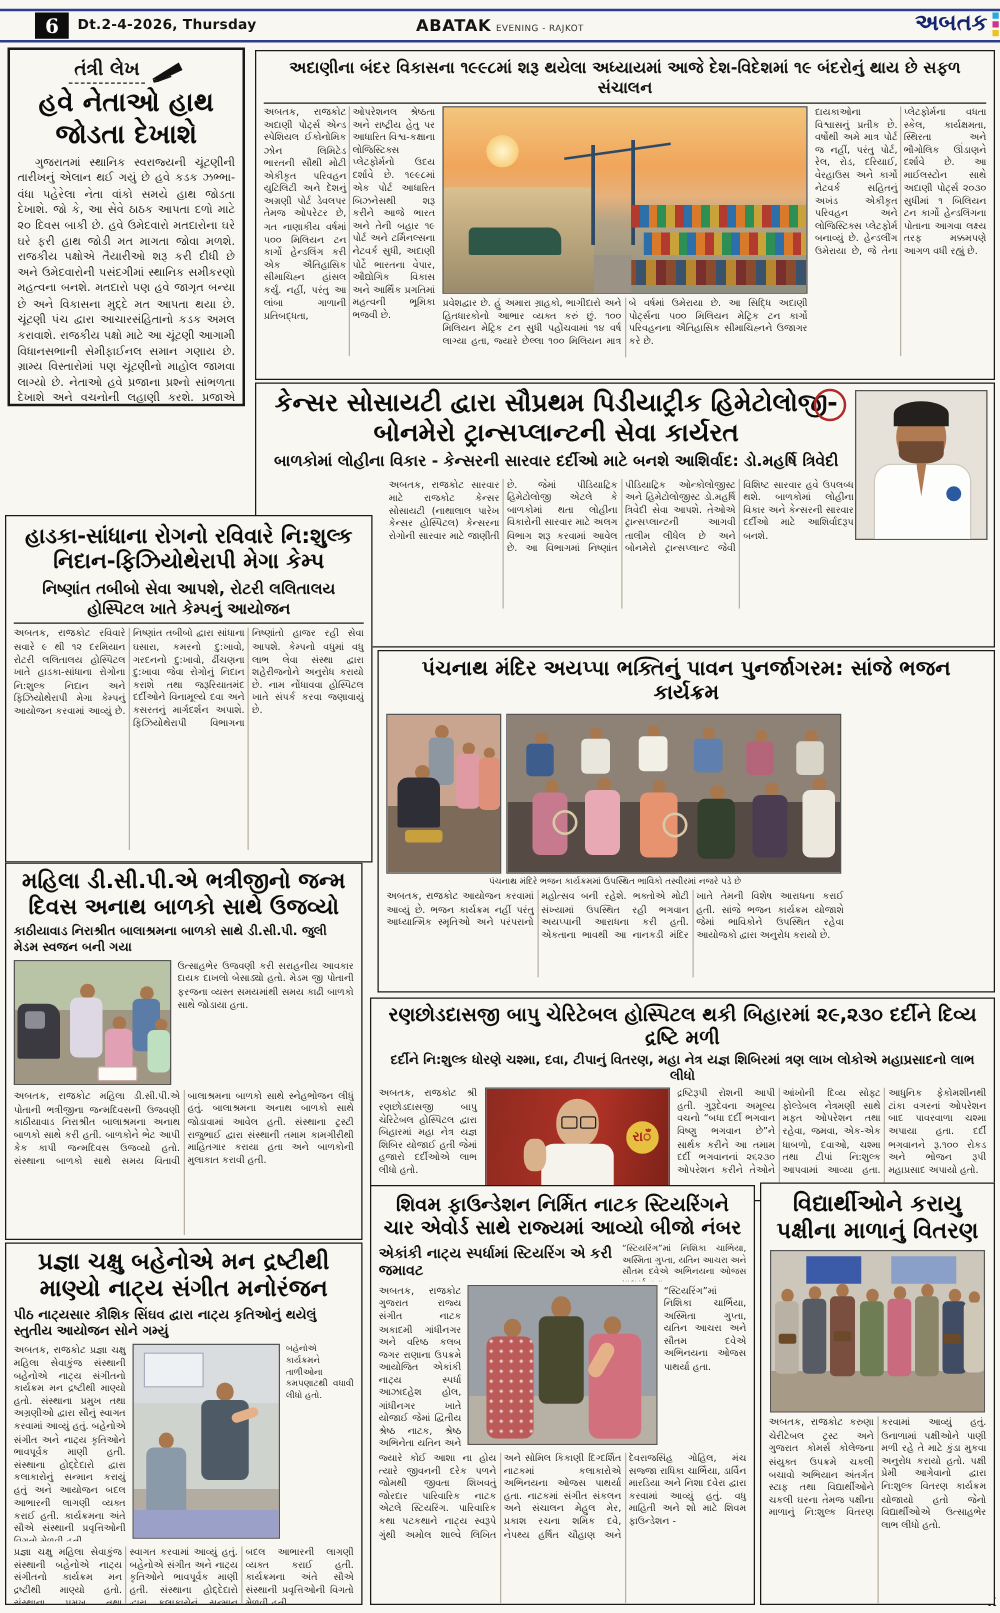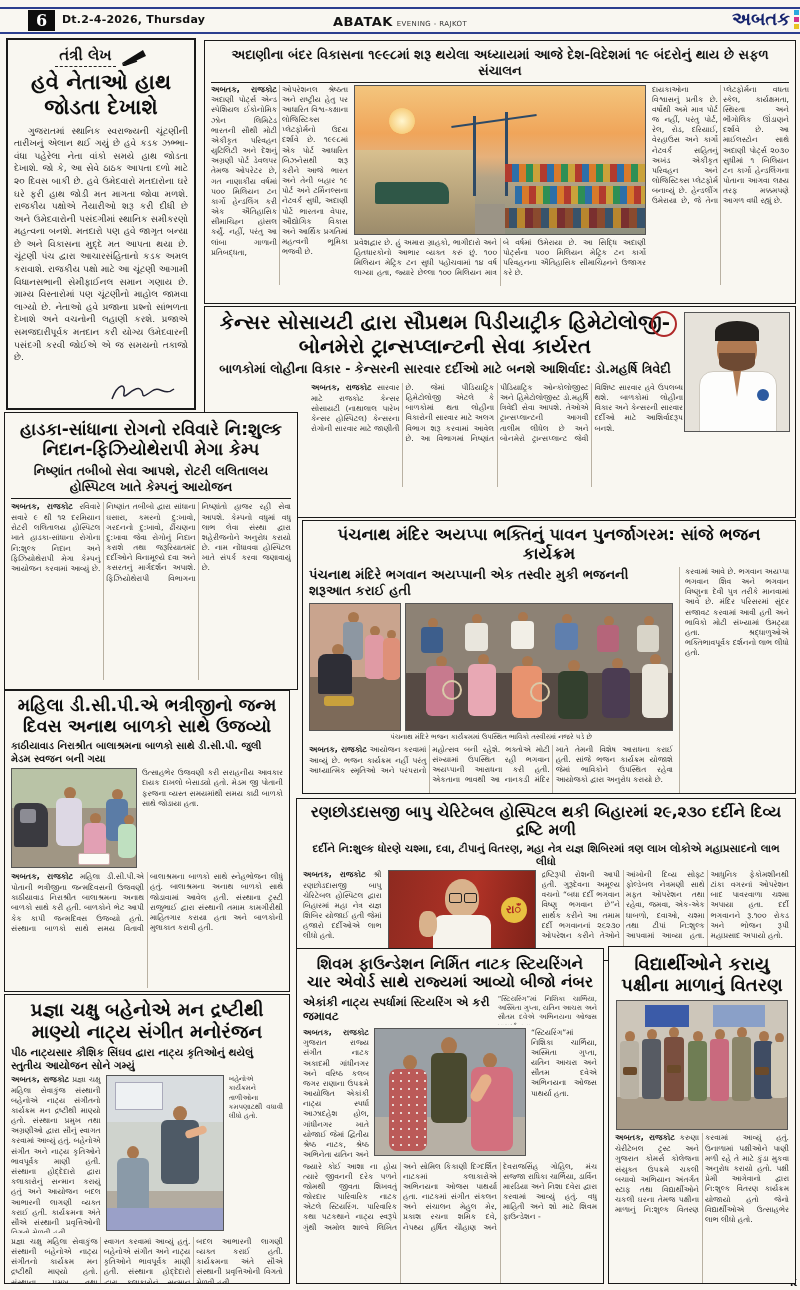--- a/index.html
+++ b/index.html
@@ -13,21 +13,21 @@
   #masthead{position:absolute;left:0;top:14px;width:800px;text-align:center;font-size:12px}
   #masthead b{font-size:13px;letter-spacing:.5px}
   #masthead span{font-size:7px;color:#333;letter-spacing:.4px}
   #logo{position:absolute;right:10px;top:8px;font-size:18px;font-weight:bold;color:#16246e}
   .regmark{position:absolute;width:5px;height:5px}
   #printK{position:absolute;right:3px;bottom:2px;font-size:9px;font-weight:bold}
   
   .box{position:absolute;background:#f9f7f1;border:1.5px solid #1a1a1a;box-sizing:border-box;padding:4px 6px;overflow:hidden}
   .hl{font-weight:bold;color:#0d0d0d;text-align:center;line-height:1.18}
   .sub{font-weight:bold;color:#111;text-align:center;line-height:1.25}
-  .byline{font-weight:bold;font-size:8px}
+  .byline{font-weight:normal;font-size:8px}
   .body{font-size:7.6px;line-height:1.34;text-align:justify;color:#1c1c1c;overflow:hidden}
   .cols2{columns:2;column-gap:6px;column-rule:1px solid #b9b1a2}
   .cols3{columns:3;column-gap:6px;column-rule:1px solid #b9b1a2}
   .cols4{columns:4;column-gap:6px;column-rule:1px solid #b9b1a2}
   .photo{position:relative;background:#cfc8bb;border:1px solid #555;box-sizing:border-box;overflow:hidden;flex:none}
   .cap{font-size:7px;text-align:center;color:#222;line-height:1.2}
   .hr{height:1px;background:#1a1a1a;margin:2px 0}
   .head{border-radius:50%;position:absolute;background:#a9774e}
   .blob{position:absolute}
   
@@ -45,21 +45,21 @@
   <b>ABATAK</b>
   <span>EVENING - RAJKOT</span>
 </div>
 <div id="logo">અબતક</div>
 <div class="rule" style="top:32px;height:2px"></div>
 <div class="regmark" style="right:1px;top:10px;background:#27a9e0"></div>
 <div class="regmark" style="right:1px;top:17px;background:#d0338d"></div>
 <div class="regmark" style="right:1px;top:24px;background:#e8c321"></div>
 <div id="printK">K</div>
 
-<div id="editorial" class="box" style="left:6px;top:38px;width:190px;height:372px;border-width:2px">
+<div id="editorial" class="box" style="left:6px;top:38px;width:190px;height:287px;border-width:2px">
   <div class="kick">
     <span>તંત્રી લેખ</span>
     <svg width="26" height="18" viewBox="0 0 26 18">
       <polygon points="1,15 22,2 25,8 6,17" fill="#111"></polygon>
         <polygon points="1,15 6,17 2,18" fill="#111"></polygon>
       <line x1="2" y1="18" x2="16" y2="13" stroke="#111" stroke-width="1.4"></line>
     </svg>
   </div>
   <div class="hl" style="font-size:21px;margin:3px 0 5px">હવે નેતાઓ હાથ જોડતા દેખાશે</div>
   <div class="body" style="font-size:9px;height:250px;line-height:1.4;text-indent:14px">ગુજરાતમાં સ્થાનિક સ્વરાજ્યની ચૂંટણીની તારીખનું એલાન થઈ ગયું છે હવે કડક ઝભ્ભા-વંધા પહેરેલા નેતા વાંકો સમયે હાથ જોડતા દેખાશે. જો કે, આ સેવે ઠાઠક આપતા દળો માટે ૨૦ દિવસ બાકી છે. હવે ઉમેદવારો મતદારોના ઘરે ઘરે ફરી હાથ જોડી મત માગતા જોવા મળશે. રાજકીય પક્ષોએ તૈયારીઓ શરૂ કરી દીધી છે અને ઉમેદવારોની પસંદગીમાં સ્થાનિક સમીકરણો મહત્વના બનશે. મતદારો પણ હવે જાગૃત બન્યા છે અને વિકાસના મુદ્દે મત આપતા થયા છે. ચૂંટણી પંચ દ્વારા આચારસંહિતાનો કડક અમલ કરાવાશે. રાજકીય પક્ષો માટે આ ચૂંટણી આગામી વિધાનસભાની સેમીફાઈનલ સમાન ગણાય છે. ગ્રામ્ય વિસ્તારોમાં પણ ચૂંટણીનો માહોલ જામવા લાગ્યો છે. નેતાઓ હવે પ્રજાના પ્રશ્નો સાંભળતા દેખાશે અને વચનોની લહાણી કરશે. પ્રજાએ સમજદારીપૂર્વક મતદાન કરી યોગ્ય ઉમેદવારની પસંદગી કરવી જોઈએ એ જ સમયનો તકાજો છે.</div>
@@ -125,21 +125,20 @@
   <div class="body cols3" style="height:178px;margin-top:3px">
     <b class="byline">અબતક, રાજકોટ</b>
     <span>રવિવારે સવારે ૯ થી ૧૨ દરમિયાન રોટરી લલિતાલય હોસ્પિટલ ખાતે હાડકા-સાંધાના રોગોના નિ:શુલ્ક નિદાન અને ફિઝિયોથેરાપી મેગા કેમ્પનું આયોજન કરવામાં આવ્યું છે. નિષ્ણાંત તબીબો દ્વારા સાંધાના ઘસારા, કમરનો દુ:ખાવો, ગરદનનો દુ:ખાવો, ઢીંચણના દુ:ખાવા જેવા રોગોનું નિદાન કરાશે તથા જરૂરિયાતમંદ દર્દીઓને વિનામૂલ્યે દવા અને કસરતનું માર્ગદર્શન અપાશે. ફિઝિયોથેરાપી વિભાગના નિષ્ણાંતો હાજર રહી સેવા આપશે. કેમ્પનો વધુમાં વધુ લાભ લેવા સંસ્થા દ્વારા શહેરીજનોને અનુરોધ કરાયો છે. નામ નોંધાવવા હોસ્પિટલ ખાતે સંપર્ક કરવા જણાવાયું છે.</span>
   </div>
 </div>
 
 <div id="panchnath" class="box" style="left:302px;top:520px;width:494px;height:274px;border-width:1px">
   <div class="hl" style="font-size:16.5px">પંચનાથ મંદિર અયપ્પા ભક્તિનું પાવન પુનર્જાગરમ: સાંજે ભજન કાર્યક્રમ</div>
   <div style="display:flex;gap:6px;margin-top:3px">
     <div style="width:366px">
-      <div class="sub" style="font-size:13px;text-align:left">પંચનાથ મંદિરે ભગવાન અયપ્પાની એક તસ્વીર મુકી ભજનની શરૂઆત કરાઈ હતી</div>
       <div style="display:flex;gap:4px;margin-top:4px">
         <div class="photo" style="width:92px;height:128px;background:linear-gradient(#c9a48e 58%,#7d6a59 58%)">
           <div class="head" style="left:38px;top:8px;width:11px;height:11px"></div>
           <div class="blob" style="left:33px;top:18px;width:20px;height:38px;background:#8d97a2;border-radius:4px"></div>
           <div class="head" style="left:60px;top:22px;width:10px;height:10px"></div>
           <div class="blob" style="left:55px;top:31px;width:19px;height:44px;background:#e09aa4;border-radius:5px"></div>
           <div class="head" style="left:77px;top:26px;width:9px;height:9px"></div>
           <div class="blob" style="left:73px;top:34px;width:17px;height:42px;background:#de9079;border-radius:5px"></div>
           <div class="head" style="left:22px;top:40px;width:12px;height:12px"></div>
           <div class="blob" style="left:8px;top:50px;width:34px;height:40px;background:#2e2e36;border-radius:8px 8px 2px 2px"></div>
@@ -173,23 +172,20 @@
           <div class="blob" style="left:36px;top:76px;width:16px;height:16px;border-radius:50%;border:2px solid #d9c9a8"></div>
           <div class="blob" style="left:124px;top:78px;width:16px;height:16px;border-radius:50%;border:2px solid #d9c9a8"></div>
         </div>
       </div>
       <div class="cap" style="margin-top:2px">પંચનાથ મંદિરે ભજન કાર્યક્રમમાં ઉપસ્થિત ભાવિકો તસ્વીરમાં નજરે પડે છે</div>
       <div class="body cols3" style="height:70px;margin-top:3px">
         <b class="byline">અબતક, રાજકોટ</b>
         <span>આયોજન કરવામાં આવ્યું છે. ભજન કાર્યક્રમ નહીં પરંતુ આધ્યાત્મિક સ્મૃતિઓ અને પરંપરાનો મહોત્સવ બની રહેશે. ભક્તોએ મોટી સંખ્યામાં ઉપસ્થિત રહી ભગવાન અયપ્પાની આરાધના કરી હતી. એકતાના ભાવથી આ નાનકડી મંદિર ખાતે તેમની વિશેષ આરાધના કરાઈ હતી. સાંજે ભજન કાર્યક્રમ યોજાશે જેમાં ભાવિકોને ઉપસ્થિત રહેવા આયોજકો દ્વારા અનુરોધ કરાયો છે.</span>
       </div>
     </div>
-    <div style="width:108px;border-left:1px solid #b9b1a2;padding-left:5px">
-      <div class="body" style="height:248px">કરવામાં આવે છે. ભગવાન અયપ્પા ભગવાન શિવ અને ભગવાન વિષ્ણુના દેવી પુત્ર તરીકે માનવામાં આવે છે. મંદિર પરિસરમાં સુંદર સજાવટ કરવામાં આવી હતી અને ભાવિકો મોટી સંખ્યામાં ઉમટ્યા હતા. શ્રદ્ધાળુઓએ ભક્તિભાવપૂર્વક દર્શનનો લાભ લીધો હતો.</div>
-    </div>
   </div>
 </div>
 
 <div id="dcp" class="box" style="left:4px;top:690px;width:286px;height:302px;border-width:1px">
   <div class="hl" style="font-size:17.5px">મહિલા ડી.સી.પી.એ ભત્રીજીનો જન્મ દિવસ અનાથ બાળકો સાથે ઉજવ્યો</div>
   <div class="sub" style="font-size:10px;text-align:left;margin:4px 0 3px">કાઠીયાવાડ નિરાશ્રીત બાલાશ્રમના બાળકો સાથે ડી.સી.પી. જુલી મેડમ સ્વજન બની ગયા</div>
   <div style="display:flex;gap:5px">
     <div class="photo" style="width:126px;height:100px;background:linear-gradient(#b9c3a6 40%,#a09684 40%)">
       <div class="blob" style="left:2px;top:34px;width:34px;height:44px;background:#3a3a40;border-radius:6px 10px 2px 2px"></div>
       <div class="blob" style="left:8px;top:40px;width:16px;height:14px;background:#8c8c94;border-radius:3px"></div>

